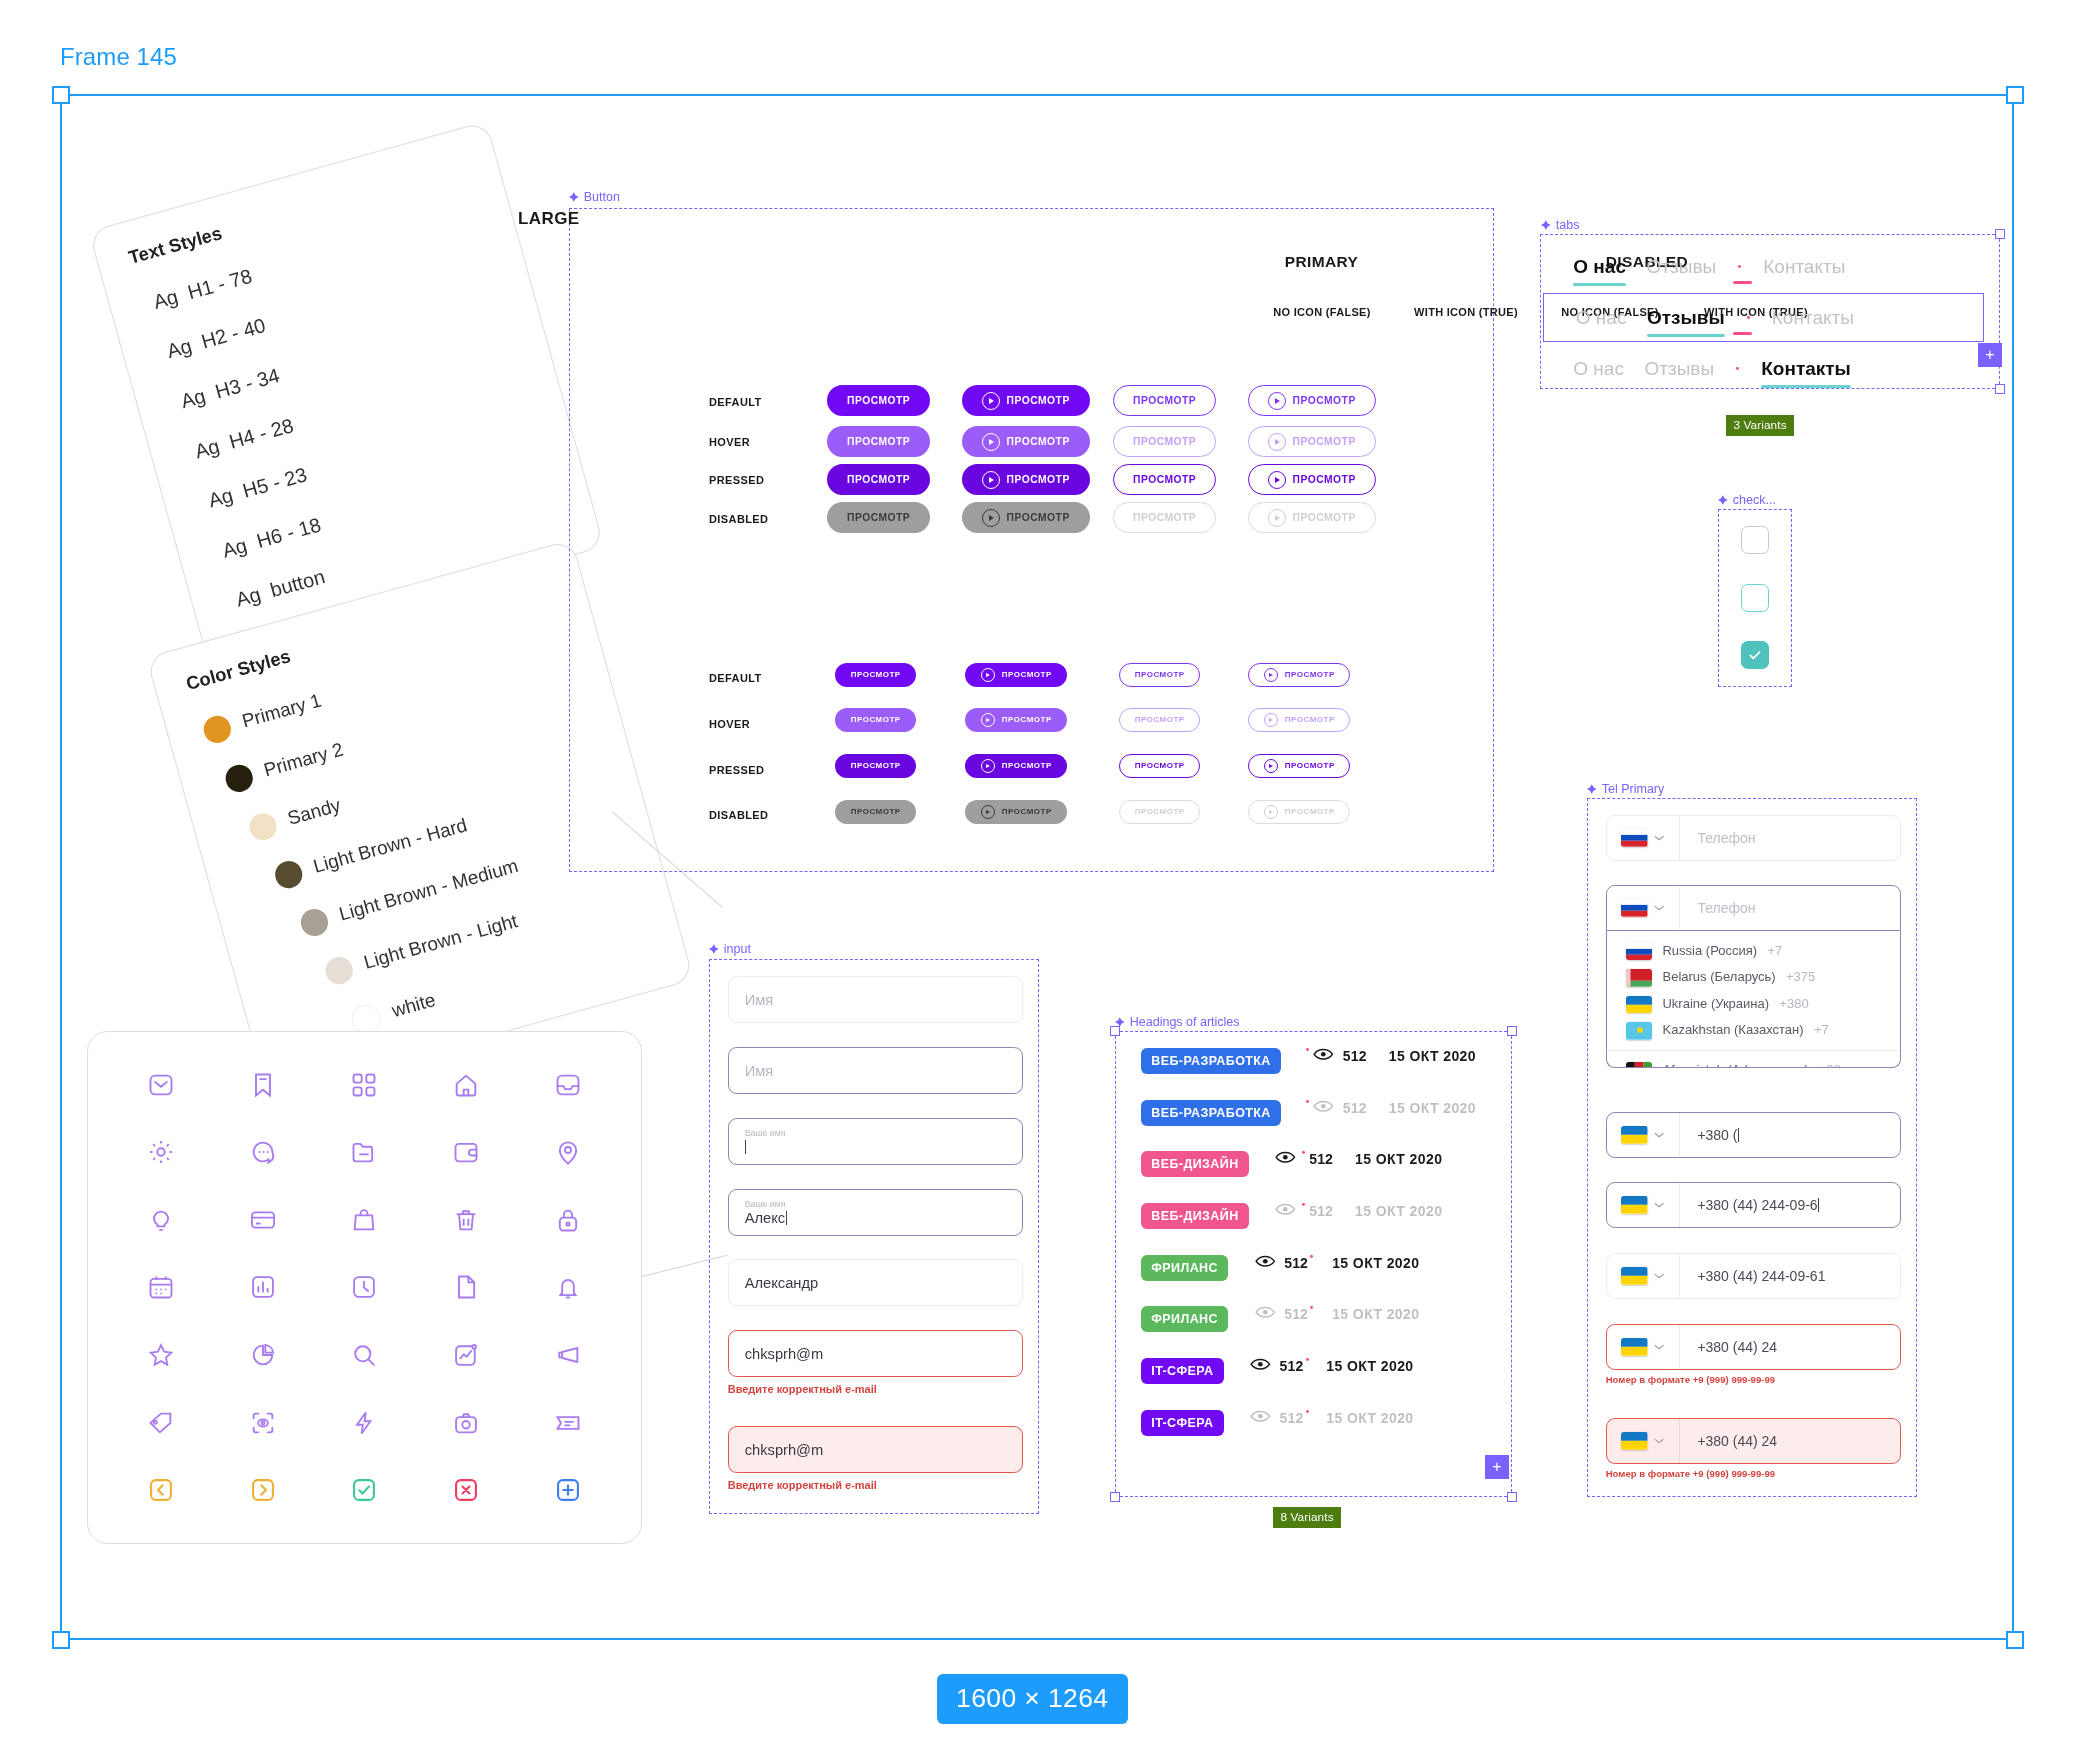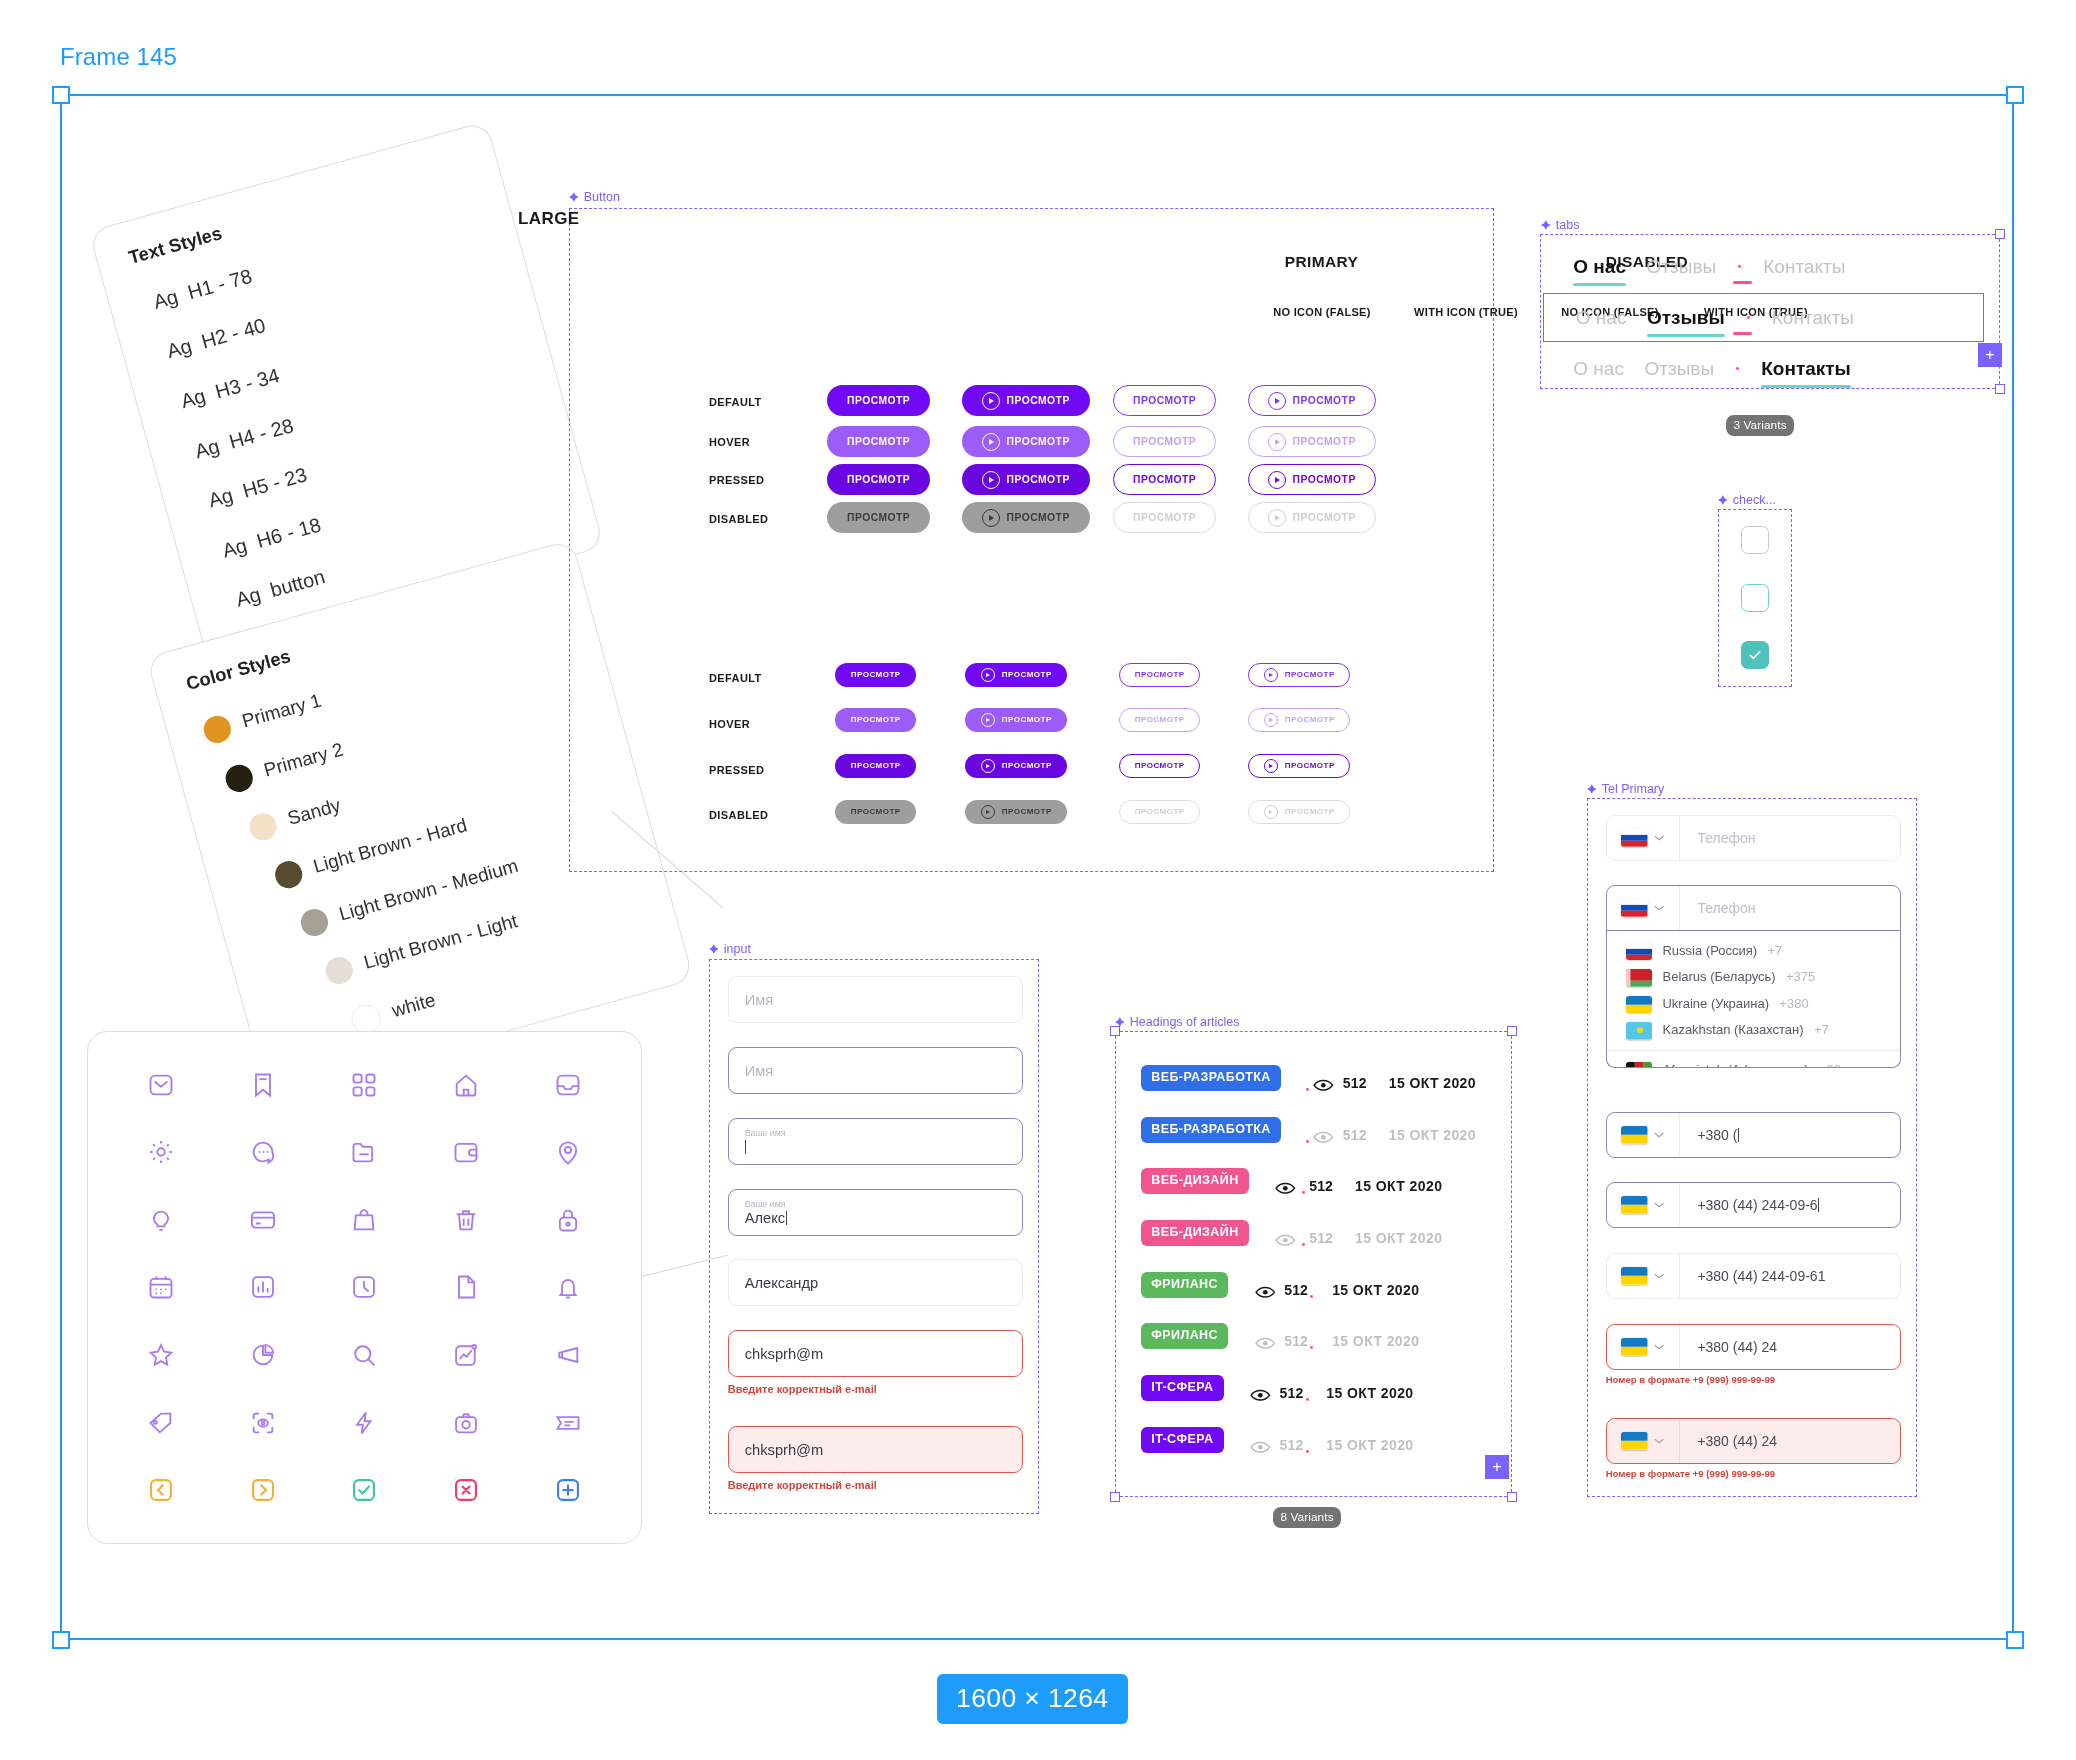--- a/index.html
+++ b/index.html
@@ -16,21 +16,21 @@
   #h-bl{left:52px;top:1631px;} #h-br{left:2006px;top:1631px;}
   #size-badge{left:937px;top:1674px;background:#1e9cfb;color:#fff;font-size:26.5px;
       padding:8.8px 19px 10.3px;border-radius:5.9px;letter-spacing:0.4px;}
 
   
   .seclabel{font-size:12.5px;color:#7b61ff;display:flex;align-items:center;gap:5.2px;white-space:nowrap;}
   .dia{width:9.6px;height:9.6px;background:#7b61ff;
        clip-path:polygon(50% 0,68% 32%,100% 50%,68% 68%,50% 100%,32% 68%,0 50%,32% 32%);flex:0 0 auto;}
   .dash{border:1.5px dashed #7b61ff;box-sizing:border-box;}
   .dashsolid{border:1.5px solid #7b61ff;box-sizing:border-box;}
-  .variantbadge{background:#737373;color:#fff;font-size:11.8px;padding:2.9px 7.4px 3.7px;border-radius:8px;letter-spacing:0.1px;}
+  .variantbadge{background:#4d7c0f;color:#fff;font-size:11.8px;padding:2.9px 7.4px 3.7px;border-radius:0;letter-spacing:0.1px;}
   .plusbtn{width:23.6px;height:23.6px;background:#7b61ff;color:#fff;font-size:16px;
       display:flex;align-items:center;justify-content:center;line-height:1;}
   .nub{width:10.3px;height:10.3px;background:#fff;border:1.5px solid #7b61ff;box-sizing:border-box;}
 
   
   .card{background:#fff;border:1.1px solid #dcdcdc;border-radius:20.6px;box-sizing:border-box;}
   #text-card{left:140px;top:168px;width:413px;height:442px;transform:rotate(-15.5deg);}
   #color-card{left:199px;top:590px;width:442px;height:457px;transform:rotate(-15.5deg);}
   .cardtitle{font-size:18.4px;font-weight:bold;color:#222;}
   .ts-row{font-size:20px;color:#333;white-space:nowrap;}
@@ -101,21 +101,21 @@
   .inp.err{border:1.5px solid #e2564f;}
   .inp.errfill{border:1.5px solid #e2564f;background:#fceceb;}
   .ph{font-size:14.7px;color:#b7b5c2;}
   .val{font-size:14.7px;color:#3b3b46;}
   .flab{font-size:8.8px;color:#b7b5c2;margin-bottom:1.5px;}
   .errmsg{font-size:11px;color:#d2453f;margin-top:5.9px;font-weight:bold;}
   .caret{display:inline-block;width:1.1px;height:14.7px;background:#444;vertical-align:-2.2px;margin-left:0.7px;}
 
   
   #art-group{left:1115px;top:1031px;width:397px;height:466px;}
-  .artrow{display:flex;align-items:flex-end;height:43px;}
+  .artrow{display:flex;align-items:flex-start;height:43px;}
   .tag{border-radius:5.9px;color:#fff;font-size:12.5px;font-weight:bold;letter-spacing:0.4px;
        padding:5.9px 10.3px 6.6px;white-space:nowrap;}
   .eye{width:20.6px;height:12.5px;flex:0 0 auto;}
   .cnt{font-size:14px;font-weight:bold;letter-spacing:0.2px;}
   .dt{font-size:14px;font-weight:bold;letter-spacing:0.4px;}
   .dimmed{opacity:.28;}
   .pinkdot{width:2.9px;height:2.9px;border-radius:50%;background:#ff4f8b;flex:0 0 auto;}
 
   
   #tel-group{left:1587px;top:798px;width:330px;height:699px;}

